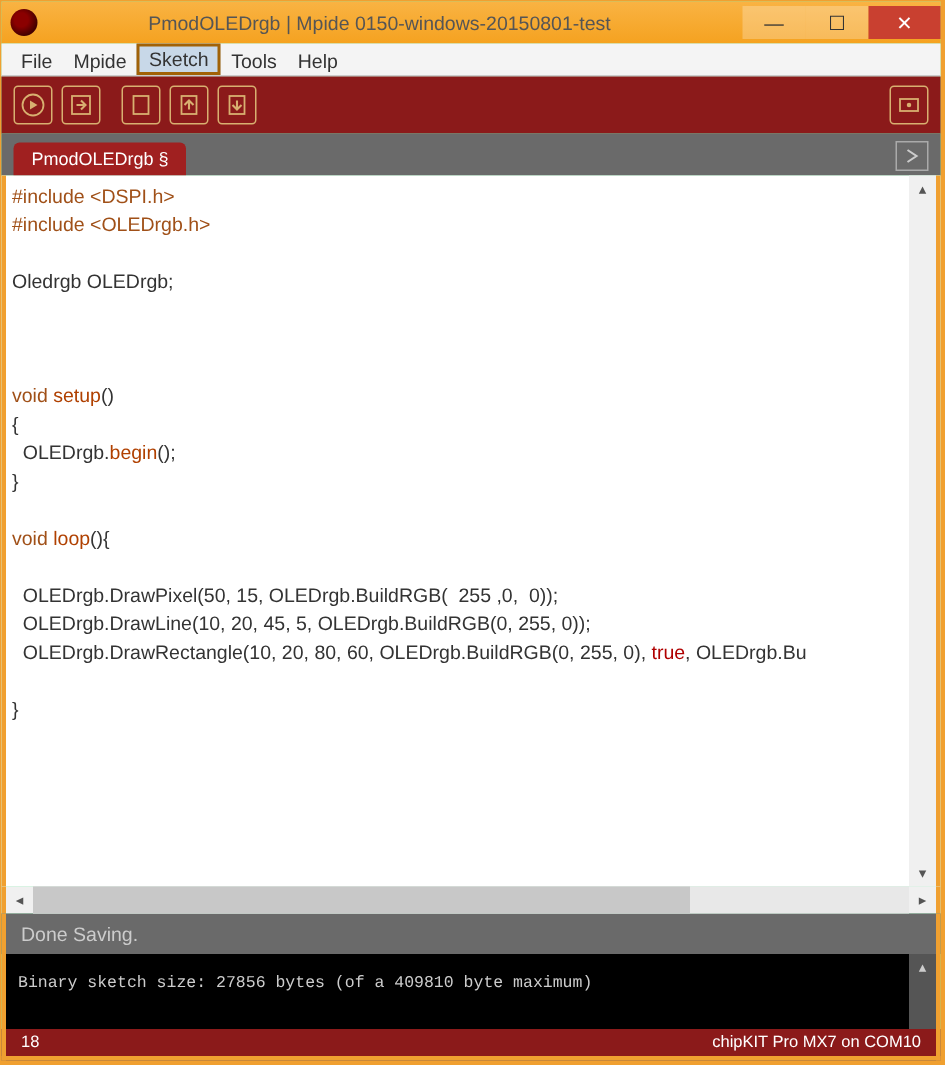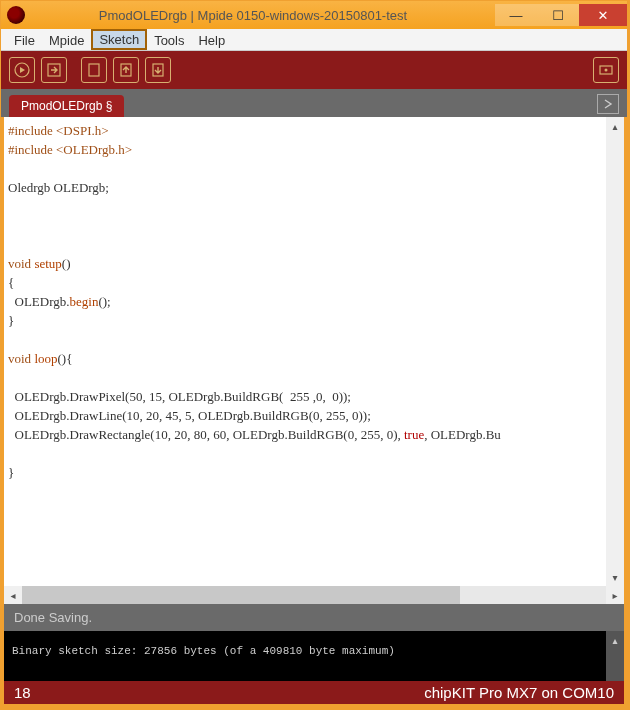--- a/index.html
+++ b/index.html
@@ -108,21 +108,21 @@
   flex: 1;
   display: flex;
   background: #fff;
   overflow: hidden;
   border-left: 3px solid #f0a030;
   border-right: 3px solid #f0a030;
 }
 .editor {
   flex: 1;
   padding: 4px 4px;
-  font-family: Liberation Serif, serif;
+  font-family: Liberation Sans, sans-serif;
   font-size: 13px;
   line-height: 19px;
   white-space: pre;
   overflow: hidden;
   color: #333;
 }
 .kw { color: #a05018; }
 .fn { color: #b04000; }
 .lit { color: #b00000; }
 .vscroll {
@@ -177,21 +177,21 @@
   background: #555;
 }
 .console-scroll .arrow {
   width:100%; height:18px;
   display:flex; align-items:center; justify-content:center;
   font-size:10px; color:#ccc;
 }
 .footer {
   background: #8b1a1a;
   color: #fff;
-  font-size: 15px;
+  font-size: 11px;
   padding: 3px 10px;
   display: flex;
   border-left: 3px solid #f0a030;
   border-right: 3px solid #f0a030;
   border-bottom: 3px solid #f0a030;
 }
 .footer .right { margin-left: auto; }
 </style>
 </head>
 <body>

